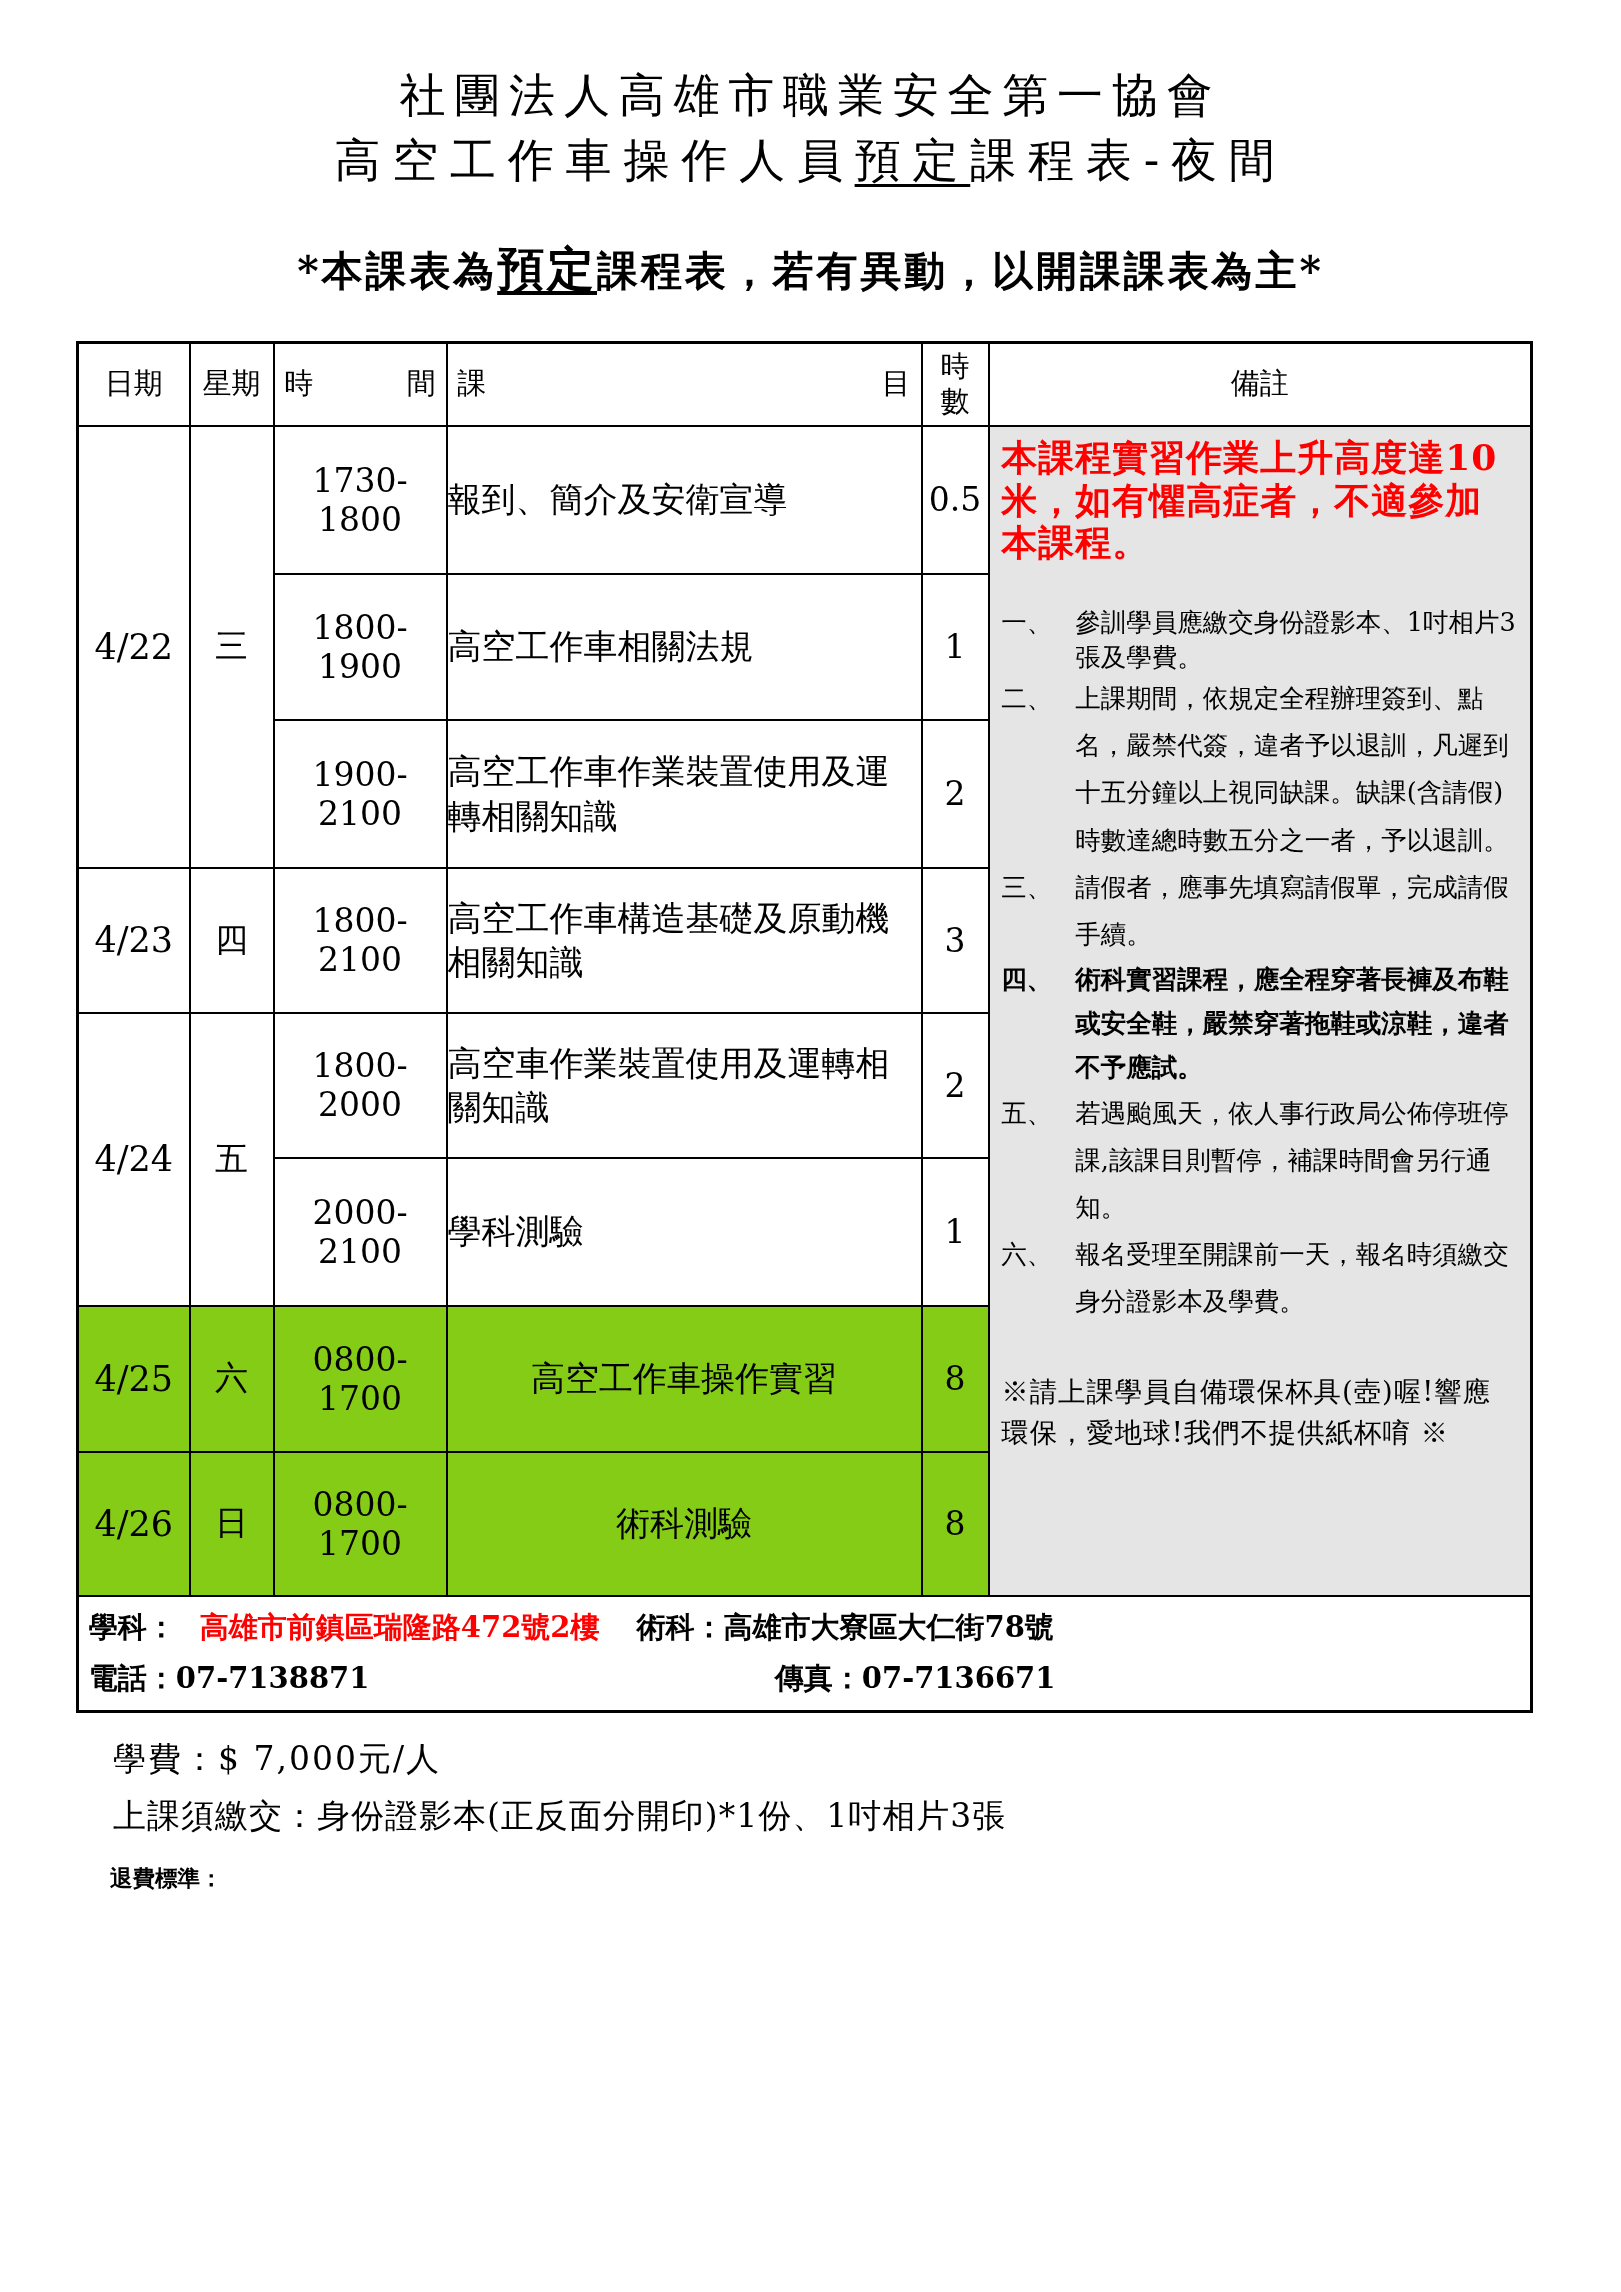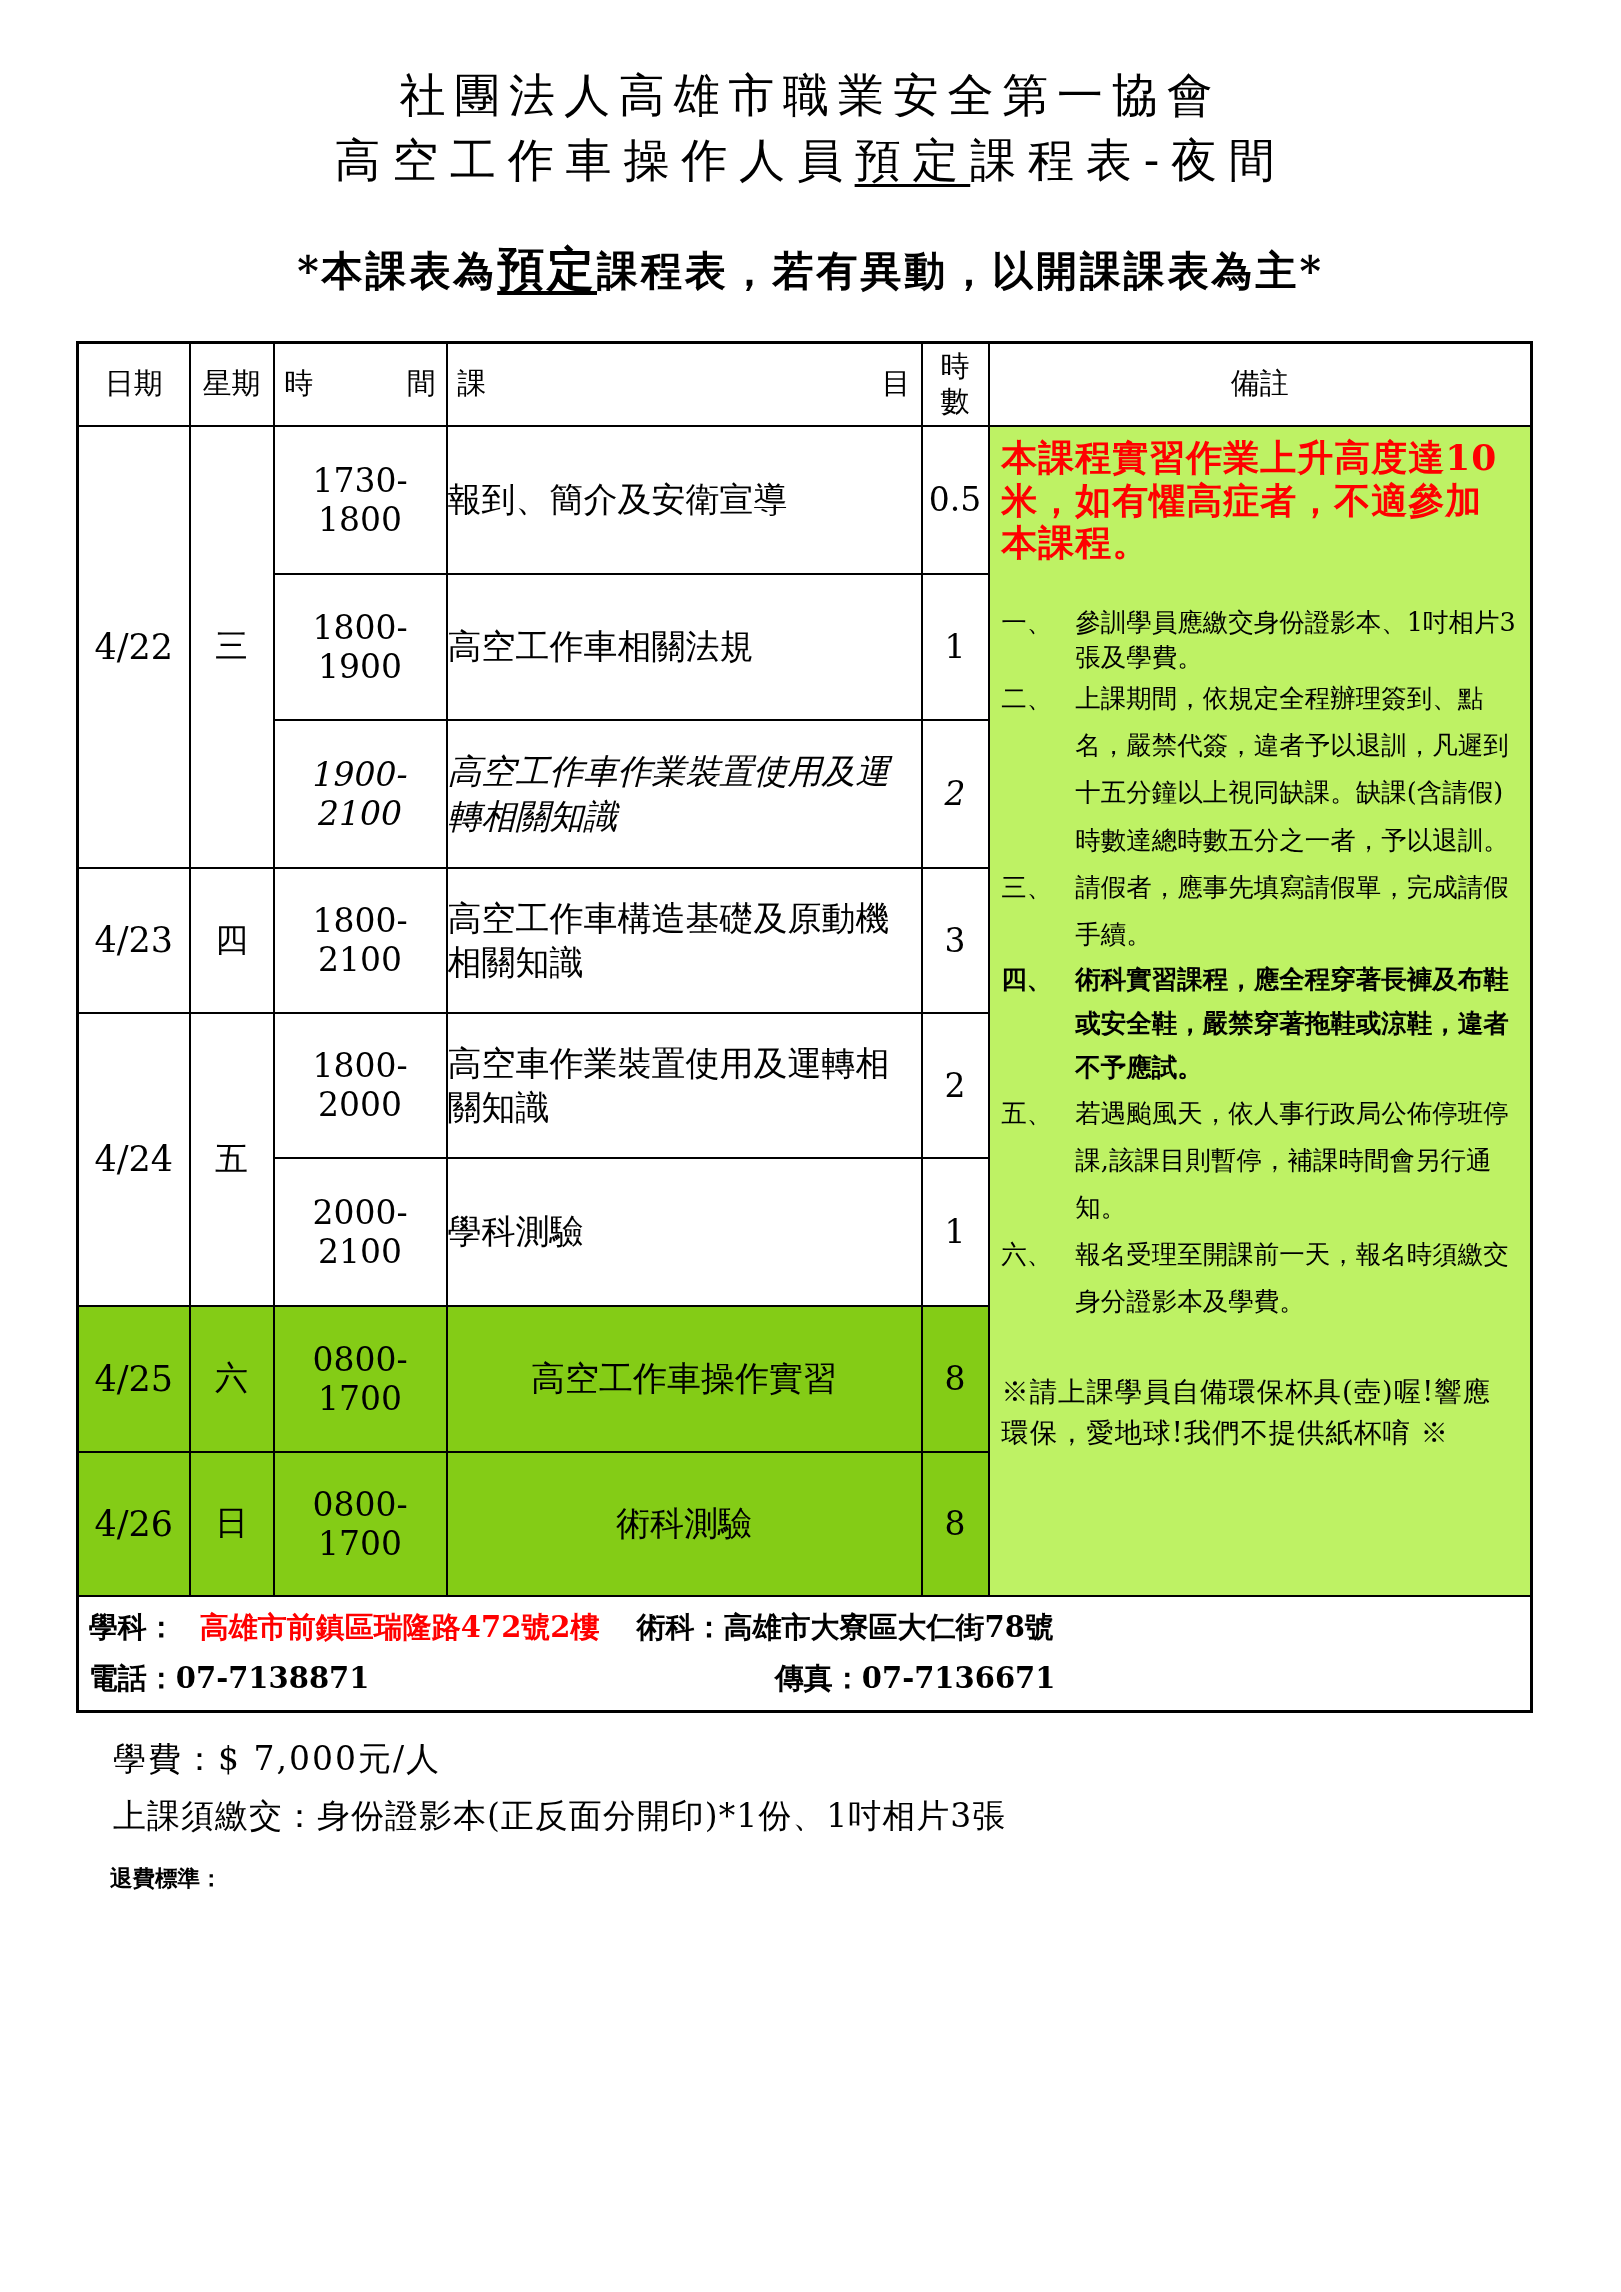--- a/index.html
+++ b/index.html
@@ -17,31 +17,31 @@
   .notice .big{font-size:47px;text-decoration:underline;text-decoration-thickness:3.9px;text-underline-offset:5.9px;}
 
   table.schedule{position:absolute;left:76px;top:341px;width:1455px;
     border-collapse:collapse;table-layout:fixed;border:3.9px solid #000;}
   .schedule th,.schedule td{border:2px solid #000;padding:0;overflow:hidden;}
   .schedule tbody td{border-top-width:2.9px;border-bottom-width:2.9px;}
   .schedule thead tr{height:83px;}
   .schedule th{font-weight:normal;font-size:29px;}
   .hdr-justify{display:flex;justify-content:space-between;padding:0 9.8px;}
   .hdr-stack{display:flex;flex-direction:column;align-items:center;line-height:1.2;}
-  .r1{height:148px;} .r2{height:146px;} .r3{height:148px;font-style:italic;} .r4{height:145px;}
+  .r1{height:148px;} .r2{height:146px;} .r3{height:148px;} .r4{height:145px;}
   .r5{height:145px;} .r6{height:148px;} .r7{height:146px;} .r8{height:144px;}
   .rfoot{height:108px;}
   .cell-date{font-size:35px;text-align:center;}
   .cell-week{font-size:33px;text-align:center;}
   .cell-time{font-size:33px;text-align:center;letter-spacing:0;}
   .cell-subject{font-size:34px;text-align:left;padding:3.9px 5.9px;line-height:1.3;}
   .cell-hours{font-size:33px;text-align:center;}
   tr.gray td{background:#84cc16;text-align:center;}
 
-  td.remarks-cell{vertical-align:top;text-align:left;padding:9.8px 11.8px 0 11.8px;background:#bef264;}
+  td.remarks-cell{vertical-align:top;text-align:left;padding:9.8px 11.8px 0 11.8px;background:#e5e5e5;}
   .warning{color:#ff0000;font-weight:bold;font-size:36px;line-height:1.18;letter-spacing:1px;}
   .notes-list{margin-top:41px;}
   .note-item{display:flex;font-size:25.5px;line-height:1.85;}
   .note-item .num{flex:0 0 74px;}
   .note-item .txt{flex:1;}
   .note-tight{line-height:1.38;}
   .note-bold{font-weight:bold;line-height:1.72;}
   .eco{font-size:27.4px;line-height:1.5;margin-top:45px;letter-spacing:1px;}
 
   td.addr-cell{padding:5.9px 9.8px;font-weight:bold;font-size:29px;vertical-align:middle;}

